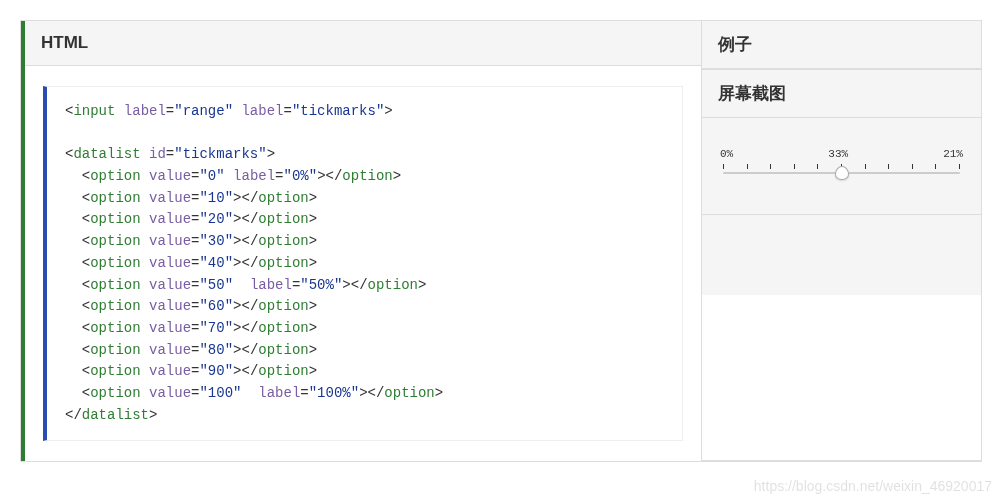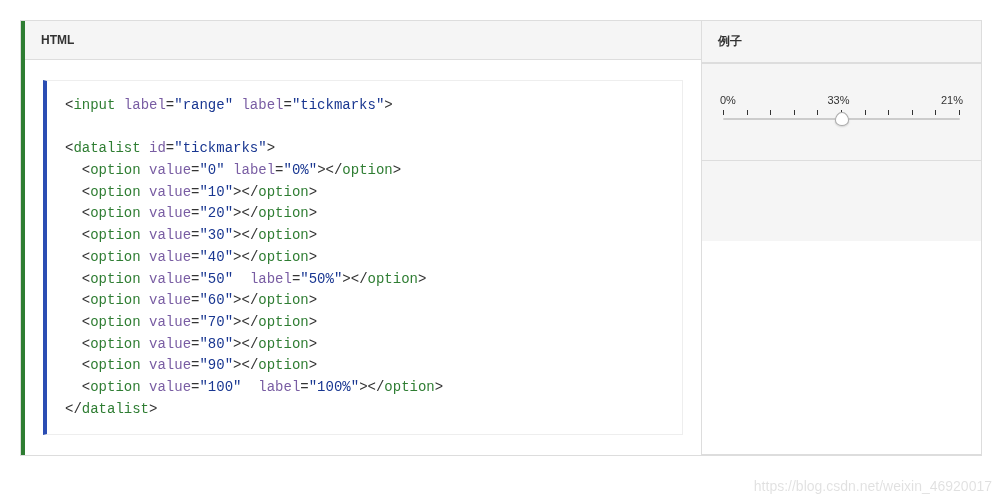--- a/index.html
+++ b/index.html
@@ -23,25 +23,26 @@
     width: 280px;
     border-left: 1px solid #ddd;
     display: flex;
     flex-direction: column;
   }
   .panel-header {
     padding: 12px 16px;
     font-weight: bold;
     background: #f5f5f5;
     border-bottom: 1px solid #ddd;
-    font-size: 12px;
+    font-size: 17px;
     color: #333;
   }
   .right-section {
     border-bottom: 1px solid #ddd;
+    font-family: Liberation Mono, monospace;
   }
   .right-section .panel-header {
     background: #f5f5f5;
   }
   .right-body {
     padding: 20px 16px 30px;
     background: #f5f5f5;
   }
   .code-wrapper {
     padding: 20px 18px;
@@ -146,20 +147,21 @@
   <span class="punct">&lt;</span><span class="tag">option</span> <span class="attr">value</span><span class="punct">=</span><span class="str">"90"</span><span class="punct">&gt;</span><span class="punct">&lt;/</span><span class="tag">option</span><span class="punct">&gt;</span>
   <span class="punct">&lt;</span><span class="tag">option</span> <span class="attr">value</span><span class="punct">=</span><span class="str">"100"</span>  <span class="attr">label</span><span class="punct">=</span><span class="str">"100%"</span><span class="punct">&gt;</span><span class="punct">&lt;/</span><span class="tag">option</span><span class="punct">&gt;</span>
 <span class="punct">&lt;/</span><span class="tag">datalist</span><span class="punct">&gt;</span></div>
     </div>
   </div>
   <div class="right-panel">
     <div class="right-section">
       <div class="panel-header">例子</div>
     </div>
     <div class="right-section">
+      <div class="panel-header">屏幕截图</div>
       <div class="right-body">
         <div class="slider-widget">
           <div class="slider-labels">
             <span>0%</span>
             <span>33%</span>
             <span>21%</span>
           </div>
           <div class="slider-track-wrap">
             <div class="slider-ticks" id="slider-ticks">
                 <span></span>

